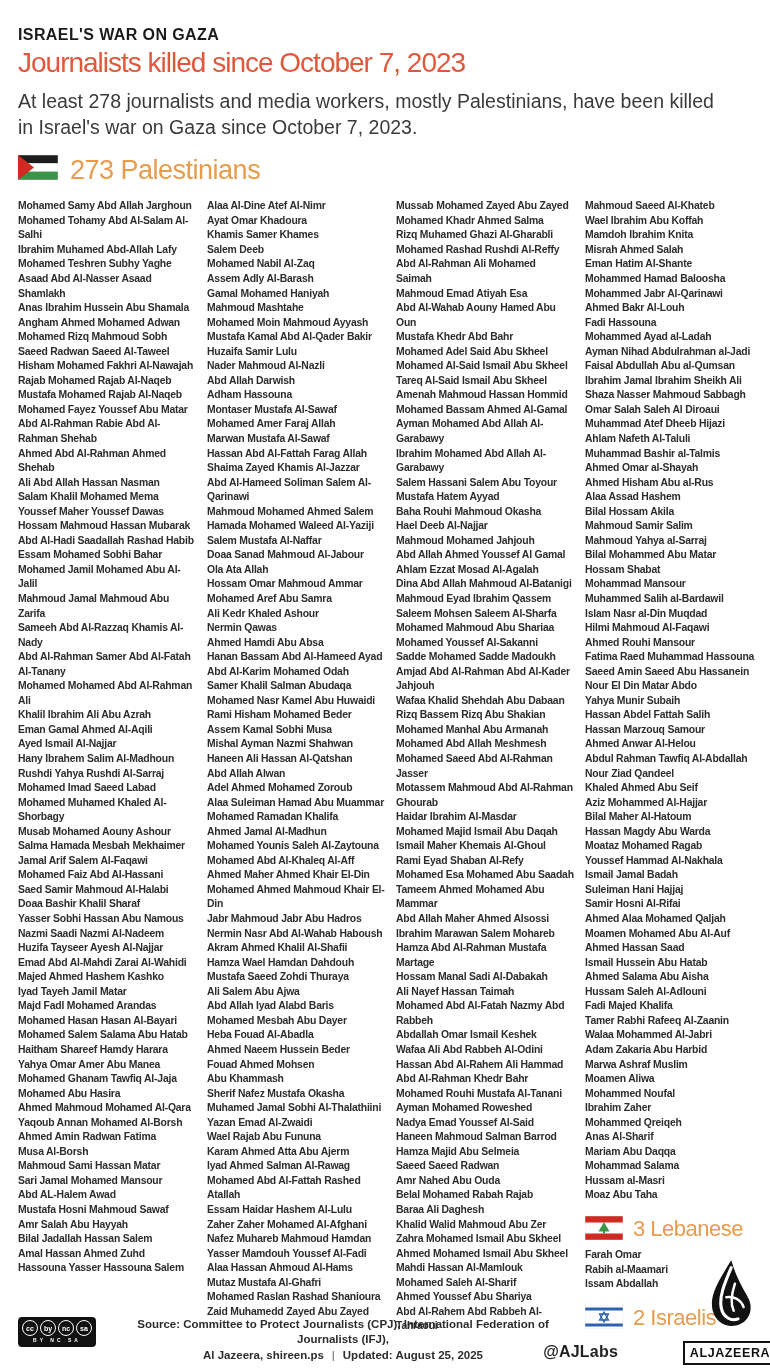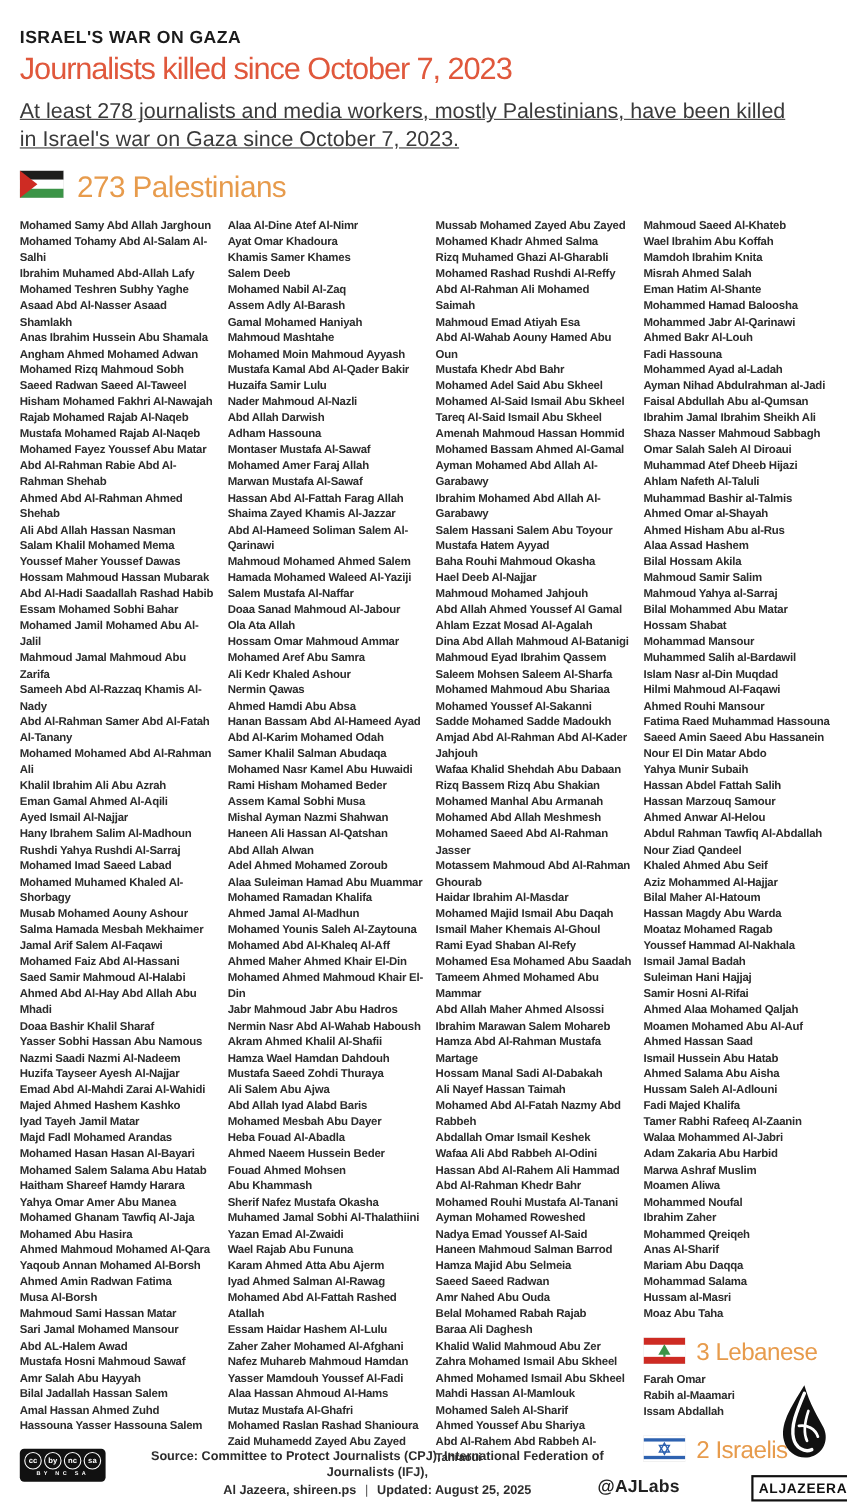--- a/index.html
+++ b/index.html
@@ -12,21 +12,21 @@
   .kicker{
     margin-top:26px; font-size:16px; font-weight:700; letter-spacing:.4px;
     color:var(--kicker-ink,#1b1b1b);
   }
   .title{
     margin:4px 0 0 0; font-size:28px; font-weight:400; letter-spacing:-1px;
     color:var(--accent-red,#e0583c); line-height:1.08;
   }
   .subtitle{
     margin:10px 0 0 0; font-size:19.5px; line-height:26px; color:#3a3a3a;
-    max-width:706px; font-weight:400;text-decoration:underline;
+    max-width:706px; font-weight:400;
   }
   .section-head{display:flex; gap:12px;}
   .section-head.main{margin-top:15px;}
   .section-label{
     font-size:27px; color:var(--accent-orange,#e79b4c); font-weight:400;
     letter-spacing:-.5px;
   }
   .flag{display:inline-block; line-height:0; flex:0 0 auto;}
   .columns{
     display:flex; gap:11px; margin-top:13px; align-items:flex-start;
@@ -127,21 +127,20 @@
           <div class="name">Ayed Ismail Al-Najjar</div>
           <div class="name">Hany Ibrahem Salim Al-Madhoun</div>
           <div class="name">Rushdi Yahya Rushdi Al-Sarraj</div>
           <div class="name">Mohamed Imad Saeed Labad</div>
           <div class="name">Mohamed Muhamed Khaled Al-Shorbagy</div>
           <div class="name">Musab Mohamed Aouny Ashour</div>
           <div class="name">Salma Hamada Mesbah Mekhaimer</div>
           <div class="name">Jamal Arif Salem Al-Faqawi</div>
           <div class="name">Mohamed Faiz Abd Al-Hassani</div>
           <div class="name">Saed Samir Mahmoud Al-Halabi</div>
-          <div class="name">Ahmed Abd Al-Hay Abd Allah Abu Mhadi</div>
           <div class="name">Doaa Bashir Khalil Sharaf</div>
           <div class="name">Yasser Sobhi Hassan Abu Namous</div>
           <div class="name">Nazmi Saadi Nazmi Al-Nadeem</div>
           <div class="name">Huzifa Tayseer Ayesh Al-Najjar</div>
           <div class="name">Emad Abd Al-Mahdi Zarai Al-Wahidi</div>
           <div class="name">Majed Ahmed Hashem Kashko</div>
           <div class="name">Iyad Tayeh Jamil Matar</div>
           <div class="name">Majd Fadl Mohamed Arandas</div>
           <div class="name">Mohamed Hasan Hasan Al-Bayari</div>
           <div class="name">Mohamed Salem Salama Abu Hatab</div>

